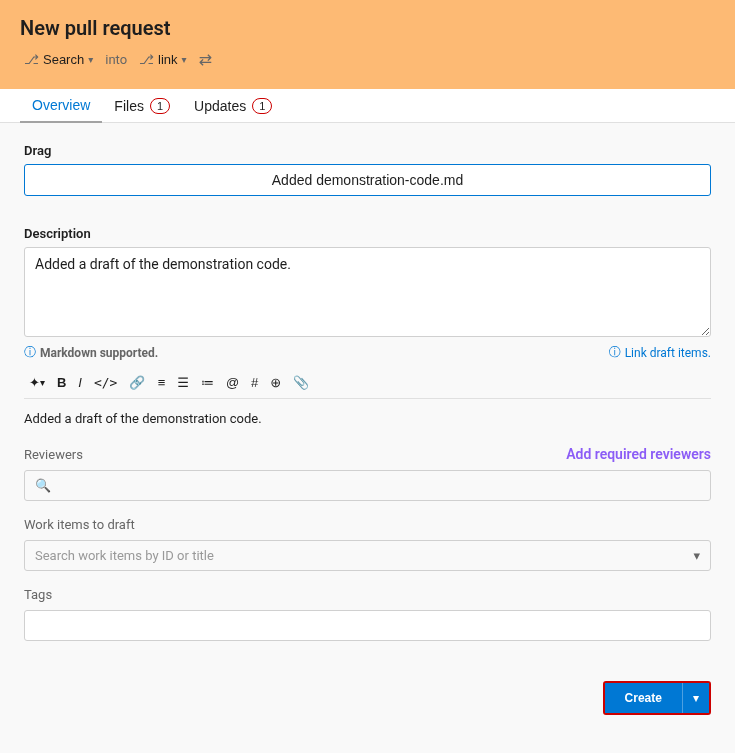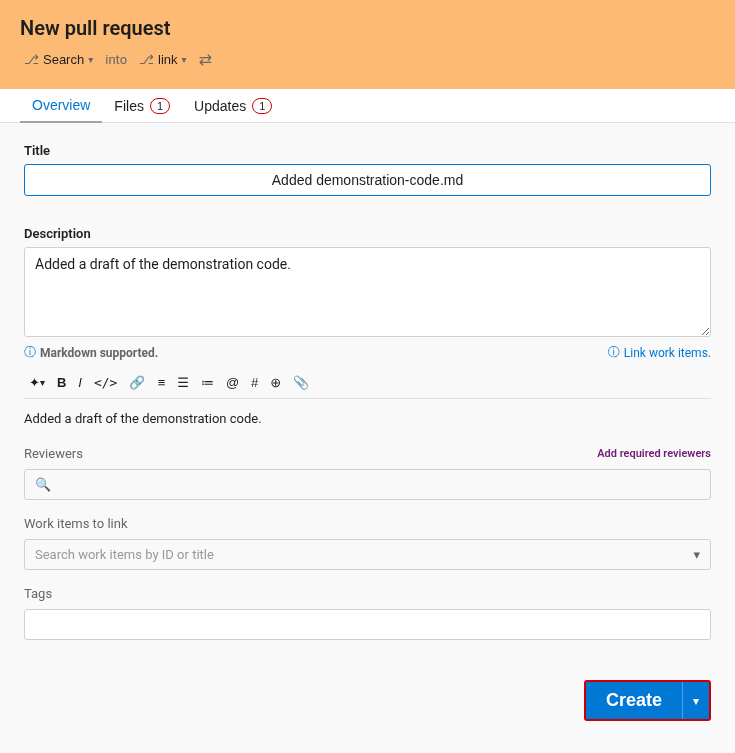--- a/index.html
+++ b/index.html
@@ -186,23 +186,23 @@
       margin-bottom: 8px;
       gap: 7px;
     }
 
     .reviewers-label {
       font-size: 13px;
       color: #666;
     }
 
     .add-reviewers-link {
-      font-size: 11px;
+      font-size: 14px;
       font-weight: 600;
-      color: #701a75;
+      color: #8b5cf6;
       cursor: pointer;
     }
 
     .search-field {
       width: 100%;
       border: 1px solid #d0d0d0;
       border-radius: 3px;
       padding: 7px 10px;
       font-size: 13px;
       color: #666;
@@ -271,21 +271,21 @@
       border: 2px solid #c00;
       border-radius: 3px;
       overflow: visible;
     }
 
     .create-btn {
       background: #0078d4;
       color: #fff;
       border: none;
       padding: 8px 20px;
-      font-size: 18px;
+      font-size: 12px;
       font-weight: 600;
       cursor: pointer;
       border-radius: 0;
     }
 
     .create-btn-arrow {
       background: #0078d4;
       color: #fff;
       border: none;
       border-left: 1px solid rgba(255,255,255,0.3);
@@ -326,36 +326,36 @@
   </button>
   <button class="tab">
     <span>Updates</span>
     <span class="tab-badge-outlined">1</span>
   </button>
 </div>
 
 <div class="main-content">
 
   <div style="margin-bottom:14px;">
-    <div class="field-label">Title</div>
+    <div class="field-label">Drag</div>
     <input type="text" class="title-input" value="Added demonstration-code.md" style="">
   </div>
 
   <div style="margin-bottom:6px;">
     <div class="field-label">Description</div>
     <textarea class="desc-textarea" style="">Added a draft of the demonstration code.</textarea>
 
     <div class="desc-footer">
       <div class="markdown-note">
         <span style="color:#0078d4;">ⓘ</span>
         <strong>Markdown supported.</strong>
       </div>
       <div class="link-work">
         <span style="color:#0078d4;">ⓘ</span>
-        <span>Link work items.</span>
+        <span>Link draft items.</span>
       </div>
     </div>
 
     
     <div class="toolbar">
       <button class="toolbar-btn" title="Mention">
         <span>✦</span>
         <span style="font-size:10px;">▾</span>
       </button>
       <button class="toolbar-btn" title="Bold">
@@ -401,21 +401,21 @@
     <div class="reviewers-row">
       <span class="reviewers-label">Reviewers</span>
       <span class="add-reviewers-link">Add required reviewers</span>
     </div>
     <div class="search-field">
       <span style="color:#666;">🔍</span>
     </div>
   </div>
 
   <div style="margin-bottom:14px;">
-    <div class="work-items-label">Work items to link</div>
+    <div class="work-items-label">Work items to draft</div>
     <div class="work-items-search">
       <span style="color:#999;">Search work items by ID or title</span>
       <span style="color:#666;">▾</span>
     </div>
   </div>
 
   <div style="margin-bottom:20px;">
     <div class="tags-label">Tags</div>
     <input type="text" class="tags-input" value="" style="">
   </div>

